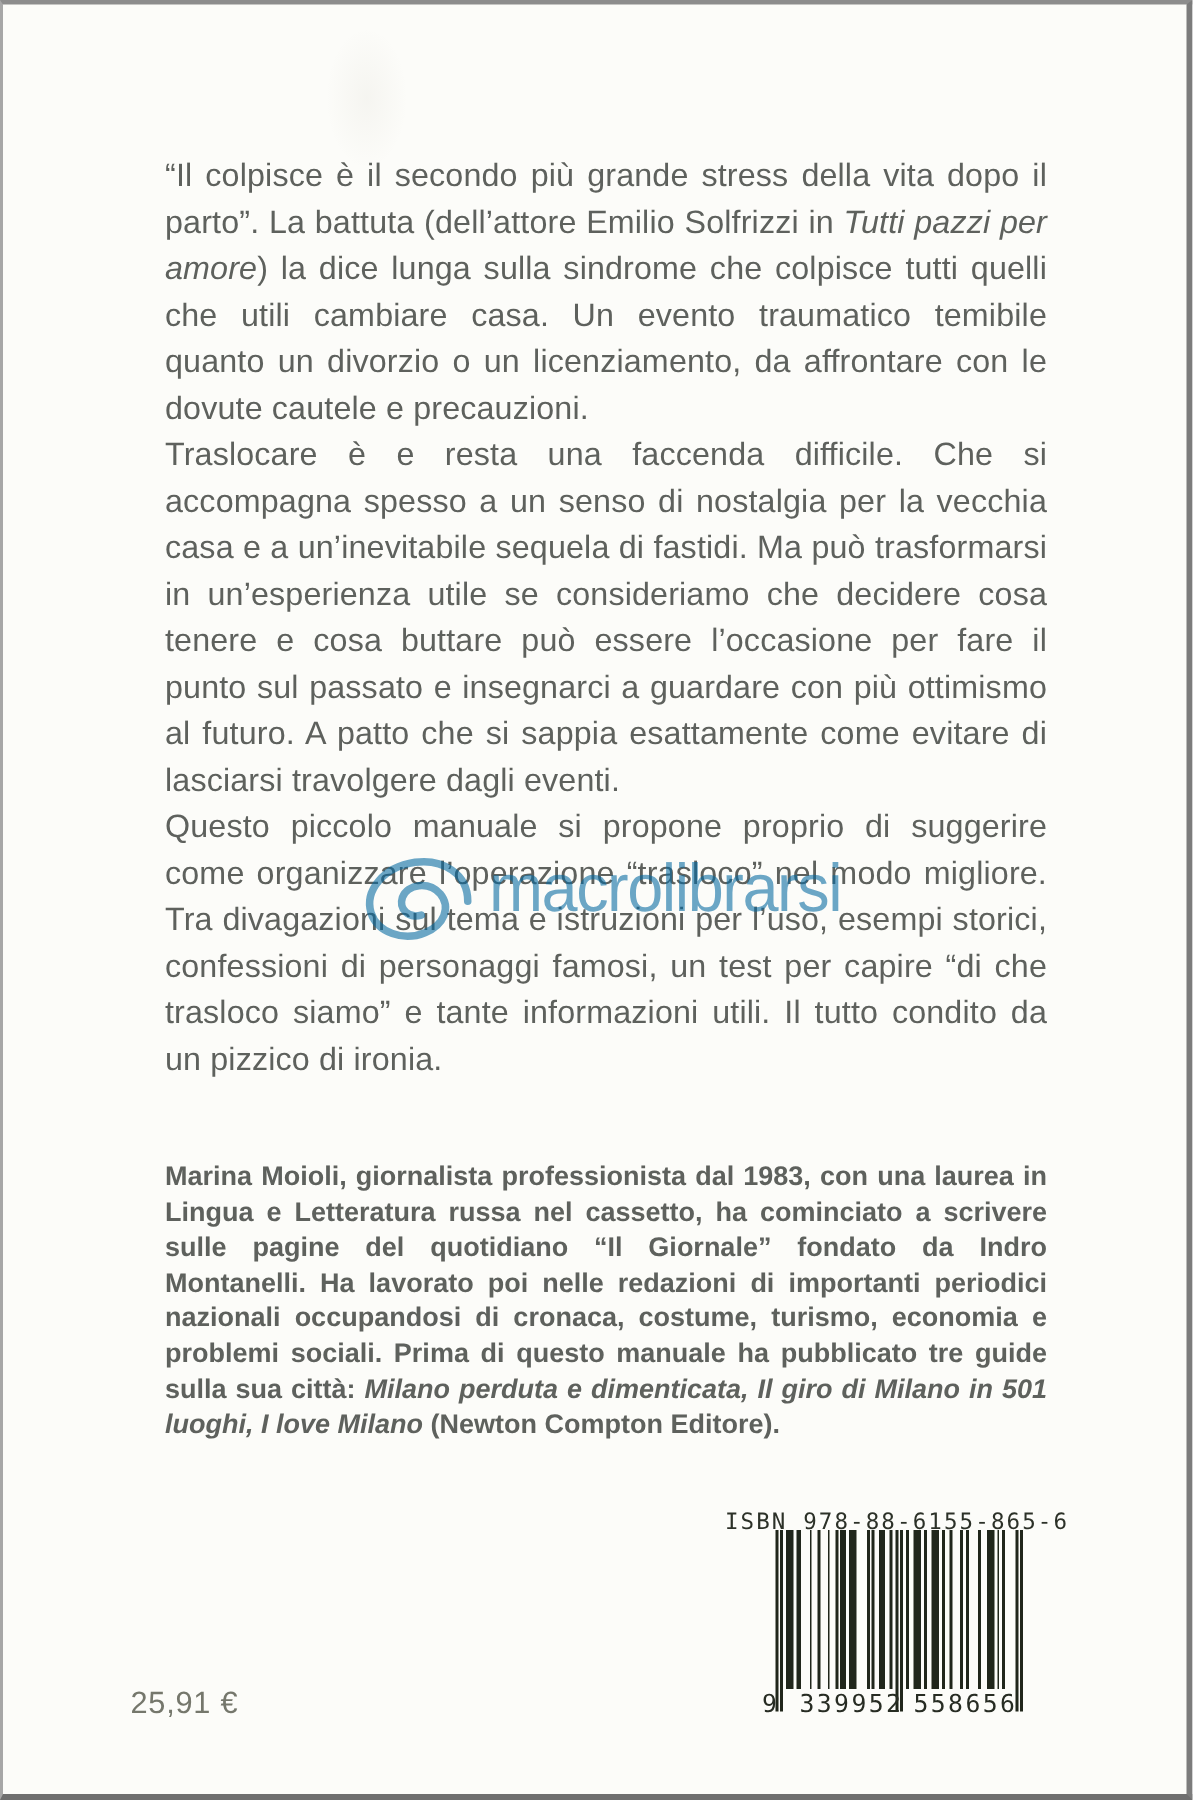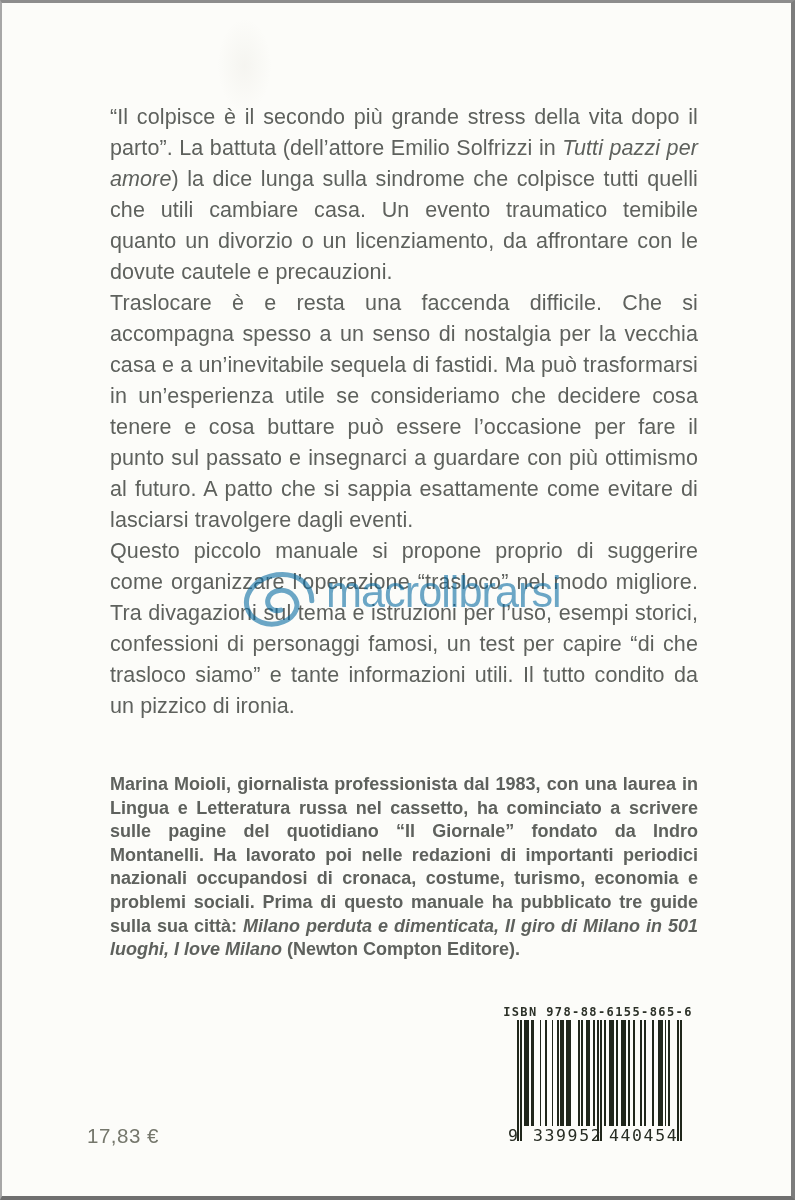--- a/index.html
+++ b/index.html
@@ -57,22 +57,22 @@
     font-size: 20.5px; color: #75776c; letter-spacing: 0.5px;
   }
 
   .barcode-wrap {
     position: absolute; left: 506px; top: 1002px; width: 180px; height: 150px;
   }
   .isbn-label {
     position: absolute; left: 0; top: 0; width: 180px;
     display: flex; justify-content: center;
     font-family: "DejaVu Sans Mono", monospace;
-    font-size: 12px; letter-spacing: 1.4px;
-    color: #2c3128; white-space: nowrap; font-weight: bold;
+    font-size: 15px; letter-spacing: 1.4px;
+    color: #2c3128; white-space: nowrap;
   }
   .bars {
     position: absolute; left: 9px; top: 15px; width: 165px; height: 121px;
   }
   .bars .bar {
     position: absolute; top: 0; background: #20261b;
   }
   .bc-digits span {
     position: absolute; top: 121px;
     font-family: "DejaVu Sans Mono", monospace;
@@ -139,19 +139,19 @@
         <div class="bar" style="left: 135.474px; width: 1.73684px; height: 106px;"></div>
         <div class="bar" style="left: 140.684px; width: 5.21053px; height: 106px;"></div>
         <div class="bar" style="left: 147.632px; width: 1.73684px; height: 106px;"></div>
         <div class="bar" style="left: 151.105px; width: 1.73684px; height: 106px;"></div>
         <div class="bar" style="left: 159.789px; width: 1.73684px; height: 121px;"></div>
         <div class="bar" style="left: 163.263px; width: 1.73684px; height: 121px;"></div>
       </div>
     <div class="bc-digits">
       <span class="bc-digit-9">9</span>
       <span class="bc-digit-g1">339952</span>
-      <span class="bc-digit-g2">440454</span>
+      <span class="bc-digit-g2">558656</span>
     </div>
   </div>
 
-  <div class="price">17,83 €</div>
+  <div class="price">25,91 €</div>
 
 </div>
 
 </body></html>

